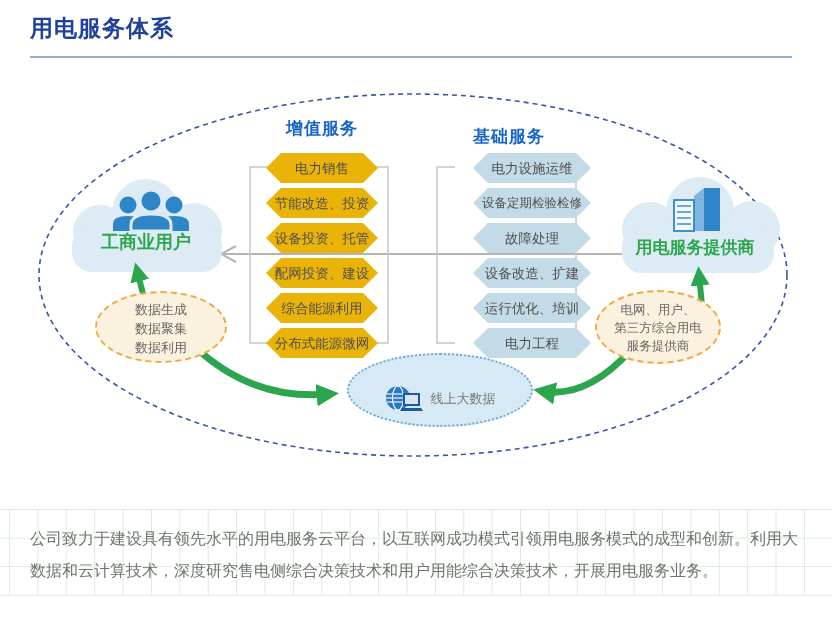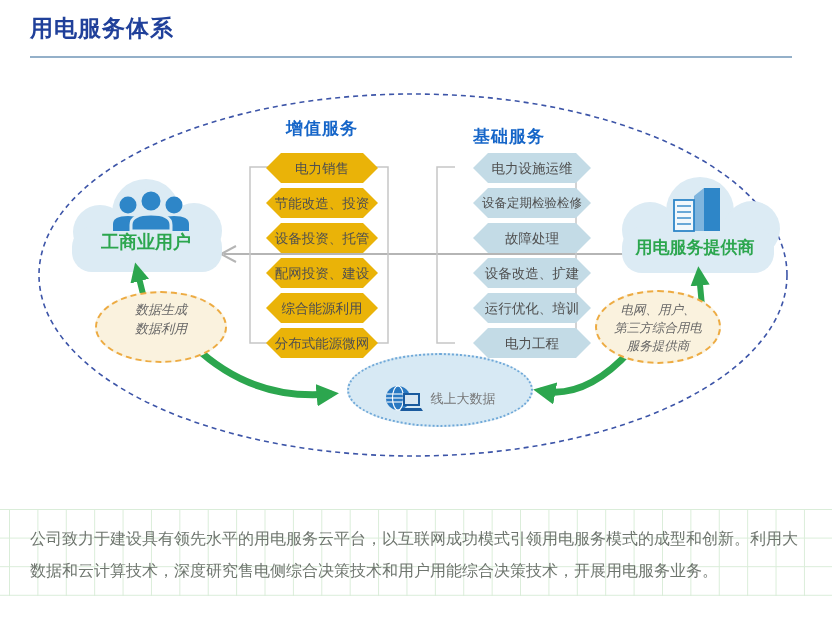--- a/index.html
+++ b/index.html
@@ -22,21 +22,21 @@
   .col-r{left:473px;width:118px;background:#C3DBE6;}
   .cloud-label{font-weight:bold;color:#2CA64E;text-align:center;}
   .lbl-left{left:89px;top:230px;width:114px;font-size:18px;}
   .lbl-right{left:631px;top:236px;width:128px;font-size:17px;}
   .data-oval{
     border:2px dashed #EDAB42;border-radius:50%;background:#FAF2DE;
     color:#666666;text-align:center;box-sizing:border-box;
   }
   .oval-left{left:95px;top:291px;width:132px;height:72px;font-size:13px;line-height:19px;padding-top:7px;}
   .oval-right{left:595px;top:290px;width:126px;height:74px;font-size:12.5px;line-height:18px;padding-top:9px;}
-  .data-oval div{white-space:nowrap;font-style:italic;}
+  .data-oval div{white-space:nowrap;}
   .platform{
     left:347px;top:353px;width:186px;height:74px;border-radius:50%;
     background:#D7E9F4;border:2px dotted #6FA8D8;box-sizing:border-box;
     display:flex;flex-direction:column;align-items:center;justify-content:center;
   }
   .platform .row1{display:flex;align-items:center;gap:8px;margin-top:18px;}
   .platform .tag{font-size:13px;color:#767676;}
   .platform .plabel{font-size:16px;font-weight:bold;color:#2CA64E;margin-top:2px;letter-spacing:1px;}
   .grid-area{
     left:0;top:509px;width:832px;height:87px;
@@ -136,20 +136,21 @@
 <div class="abs hex col-r" style="top:223px">故障处理</div>
 <div class="abs hex col-r" style="top:258px">设备改造、扩建</div>
 <div class="abs hex col-r" style="top:293px">运行优化、培训</div>
 <div class="abs hex col-r" style="top:328px">电力工程</div>
 
 <div class="abs cloud-label lbl-left">工商业用户</div>
 <div class="abs cloud-label lbl-right">用电服务提供商</div>
 
 <div class="abs data-oval oval-left">
   <div>数据生成</div>
+  <div>数据聚集</div>
   <div>数据利用</div>
 </div>
 <div class="abs data-oval oval-right">
   <div>电网、用户、</div>
   <div>第三方综合用电</div>
   <div>服务提供商</div>
 </div>
 
 <div class="abs platform">
   <div class="row1">

